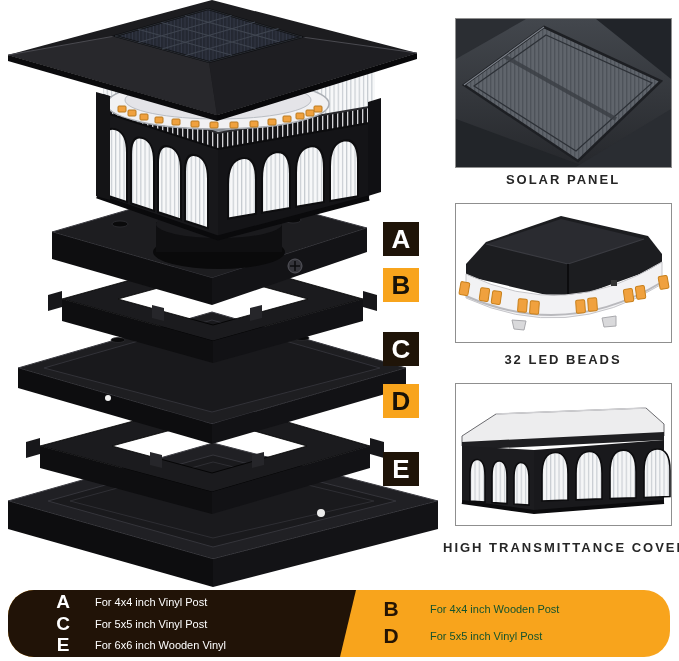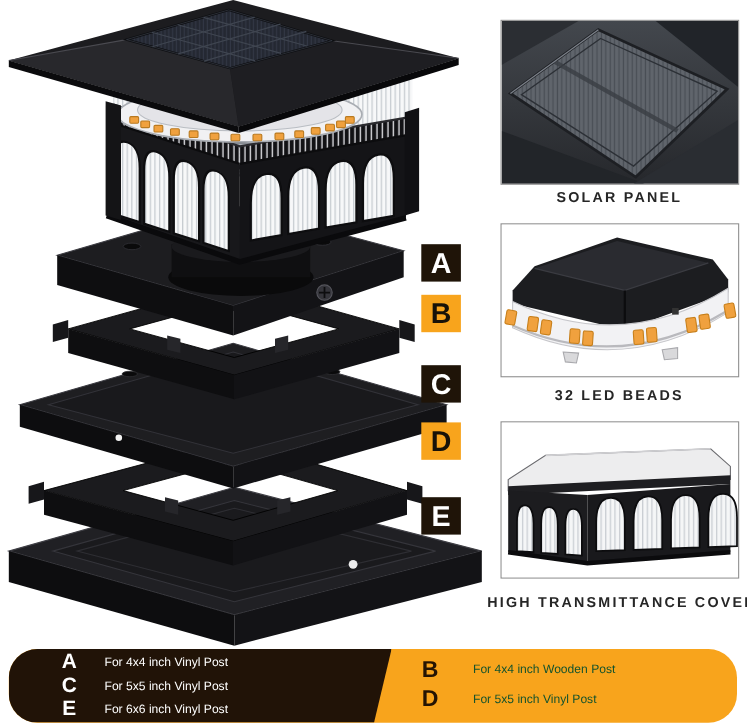--- a/index.html
+++ b/index.html
@@ -284,21 +284,21 @@
     <div class="legend-row dark-row" style="top:1px">
       <span class="ltr">A</span>
       <span class="txt">For 4x4 inch Vinyl Post</span>
     </div>
     <div class="legend-row dark-row" style="top:23px">
       <span class="ltr">C</span>
       <span class="txt">For 5x5 inch Vinyl Post</span>
     </div>
     <div class="legend-row dark-row" style="top:44px">
       <span class="ltr">E</span>
-      <span class="txt">For 6x6 inch Vinyl Post</span>
+      <span class="txt">For 6x6 inch Wooden Vinyl</span>
     </div>
 
     <div class="legend-row orange-row" style="top:8px">
       <span class="ltr">B</span>
       <span class="txt">For 4x4 inch Wooden Post</span>
     </div>
     <div class="legend-row orange-row" style="top:35px">
       <span class="ltr">D</span>
       <span class="txt">For 5x5 inch Vinyl Post</span>
     </div>

